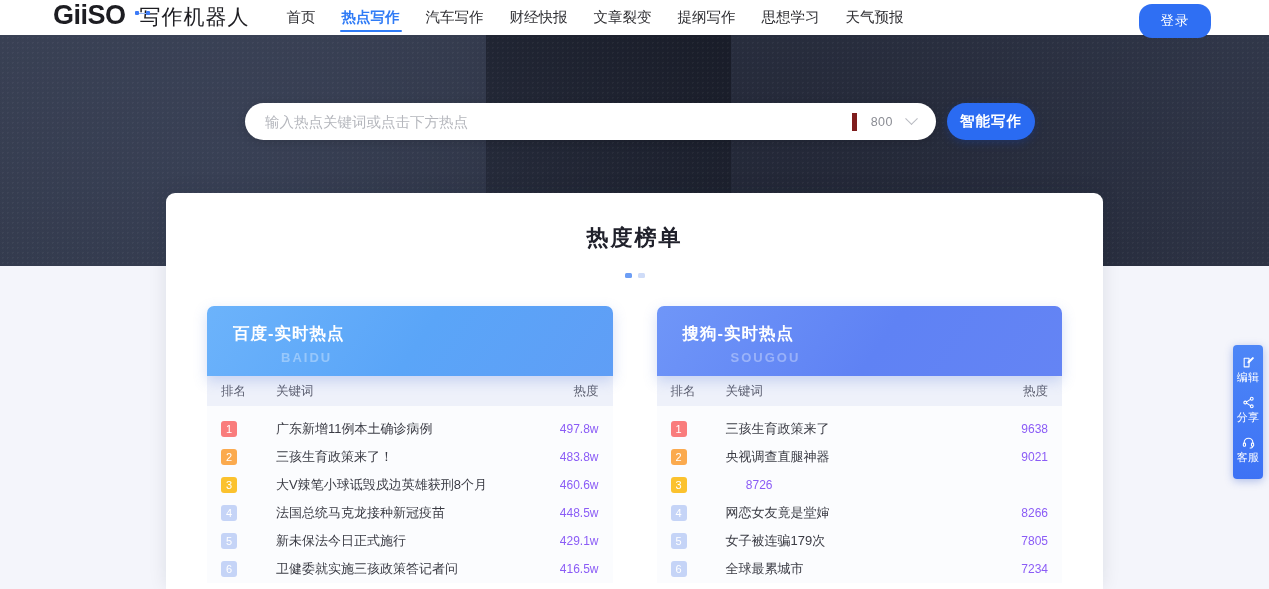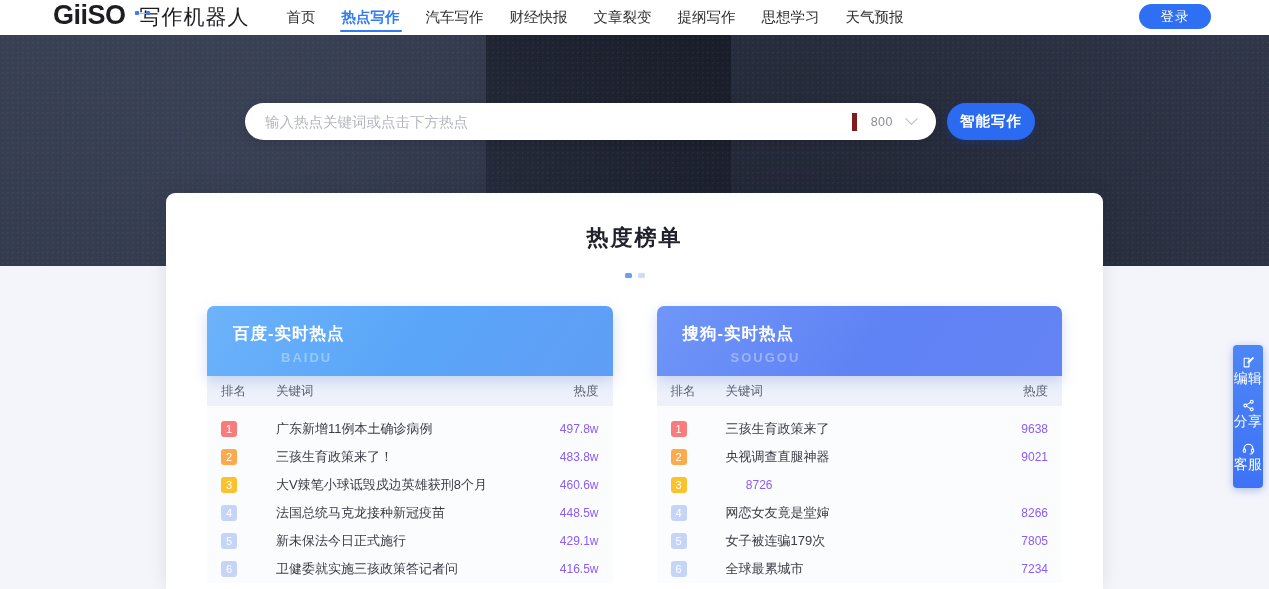--- a/index.html
+++ b/index.html
@@ -36,21 +36,21 @@
   .nav-item {
     position: relative; font-size: 14.5px; color: #2f2f33; padding: 0 13px;
     line-height: 35px; cursor: pointer; white-space: nowrap;
   }
   .nav-item.active { color: #2f7bf6; font-weight: 700; }
   .nav-item.active::after {
     content: ""; position: absolute; left: 11px; right: 11px; bottom: 3px;
     height: 2px; background: #2f7bf6; border-radius: 1px;
   }
   .login-btn {
-    position: absolute; right: 58px; top: 4px; width: 72px; height: 25px;
+    position: absolute; right: 58px; top: 4px; width: 72px; height: 34px;
     background: #2f6ff3; color: #fff; border-radius: 13px; border: none;
     font-size: 13.5px; font-family: inherit; cursor: pointer;
     display: flex; align-items: center; justify-content: center; letter-spacing: 1px;
   }
 
   
   .hero {
     position: absolute; top: 35px; left: 0; width: 1269px; height: 231px;
     background:
       radial-gradient(circle at 18% 55%, rgba(70,80,105,.55) 0%, rgba(47,53,70,0) 48%),
@@ -161,21 +161,21 @@
   .fab {
     position: absolute; right: 6px; top: 345px; width: 30px;
     background: linear-gradient(180deg, #4d86f7 0%, #3d72f5 100%);
     border-radius: 4px; padding: 6px 0 8px 0; z-index: 60;
     box-shadow: 0 2px 8px rgba(40,80,200,.35);
   }
   .fab-item {
     display: flex; flex-direction: column; align-items: center; gap: 1px;
     padding: 5px 0 6px 0; cursor: pointer;
   }
-  .fab-label { font-size: 14px; color: #fff; letter-spacing: .3px; }
+  .fab-label { font-size: 11px; color: #fff; letter-spacing: .3px; }
   .fab-icon svg { display: block; }
 </style>
 </head>
 <body>
 
 <div id="page">
 
   <div class="navbar">
     <div class="brand">
       <span class="brand-logo">

